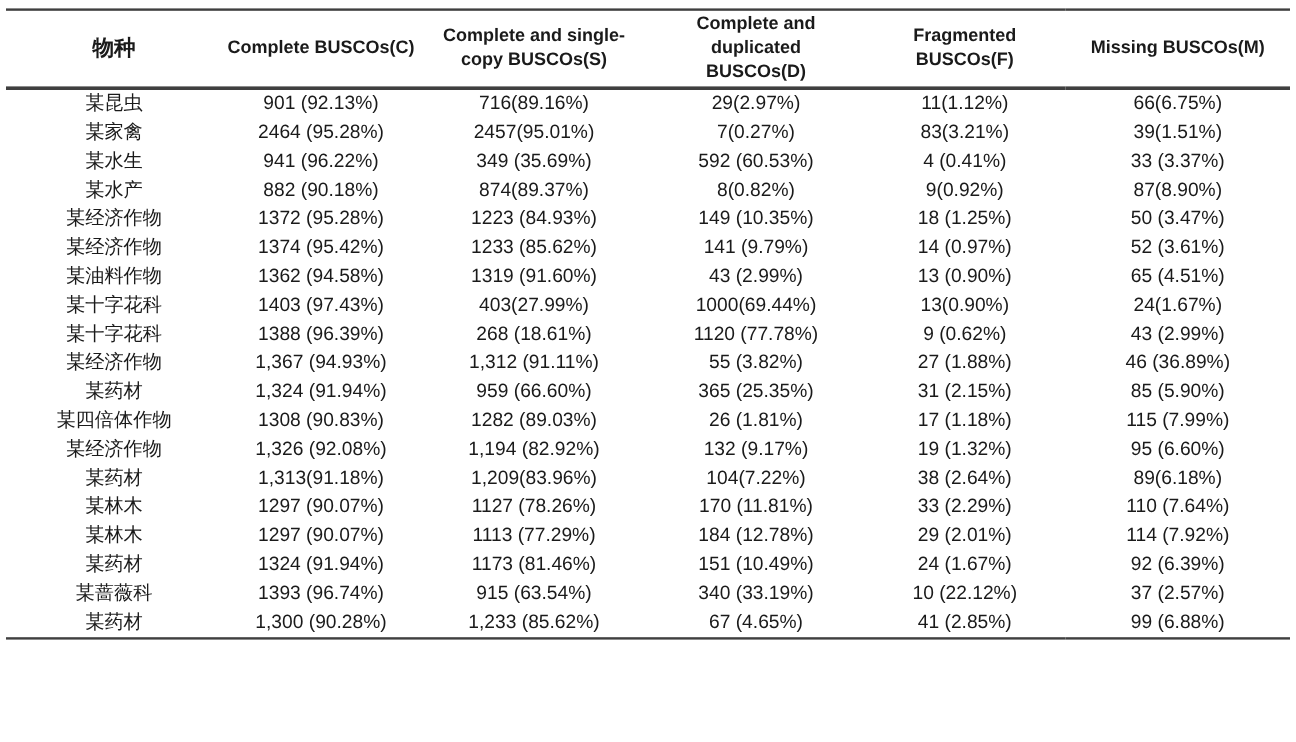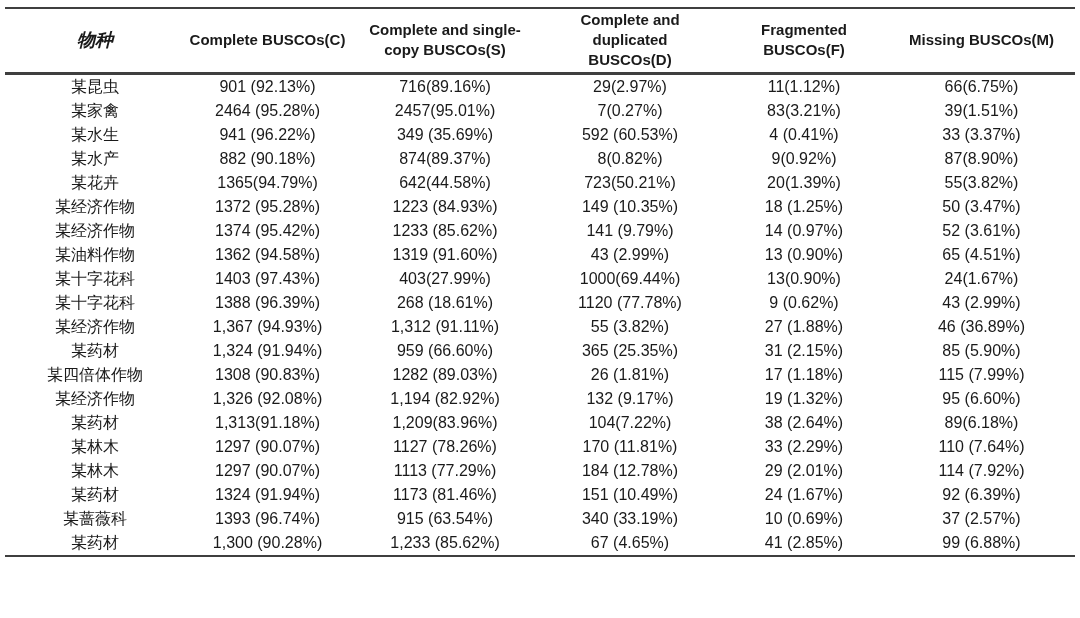--- a/index.html
+++ b/index.html
@@ -42,21 +42,20 @@
     text-align: center;
     font-weight: 700;
     font-size: 15px;
     line-height: 20px;
     white-space: pre-line;
     border-bottom: 3px solid var(--line-color);
     padding: 0 4px;
   }
   thead th.species-h {
     font-size: 18px;
-    font-style: italic;
   }
   tbody td {
     height: 24px;
     line-height: 24px;
     padding: 0 2px;
     text-align: center;
     vertical-align: middle;
     font-size: 16px;
     white-space: nowrap;
     overflow: hidden;
@@ -116,28 +115,20 @@
         </tr>
         <tr>
           <td>某水产</td>
           <td>882 (90.18%)</td>
           <td>874(89.37%)</td>
           <td>8(0.82%)</td>
           <td>9(0.92%)</td>
           <td>87(8.90%)</td>
         </tr>
         <tr>
-          <td>某花卉</td>
-          <td>1365(94.79%)</td>
-          <td>642(44.58%)</td>
-          <td>723(50.21%)</td>
-          <td>20(1.39%)</td>
-          <td>55(3.82%)</td>
-        </tr>
-        <tr>
           <td>某经济作物</td>
           <td>1372 (95.28%)</td>
           <td>1223 (84.93%)</td>
           <td>149 (10.35%)</td>
           <td>18 (1.25%)</td>
           <td>50 (3.47%)</td>
         </tr>
         <tr>
           <td>某经济作物</td>
           <td>1374 (95.42%)</td>
@@ -232,21 +223,21 @@
           <td>1173 (81.46%)</td>
           <td>151 (10.49%)</td>
           <td>24 (1.67%)</td>
           <td>92 (6.39%)</td>
         </tr>
         <tr>
           <td>某蔷薇科</td>
           <td>1393 (96.74%)</td>
           <td>915 (63.54%)</td>
           <td>340 (33.19%)</td>
-          <td>10 (0.69%)</td>
+          <td>10 (22.12%)</td>
           <td>37 (2.57%)</td>
         </tr>
         <tr>
           <td>某药材</td>
           <td>1,300 (90.28%)</td>
           <td>1,233 (85.62%)</td>
           <td>67 (4.65%)</td>
           <td>41 (2.85%)</td>
           <td>99 (6.88%)</td>
         </tr>

